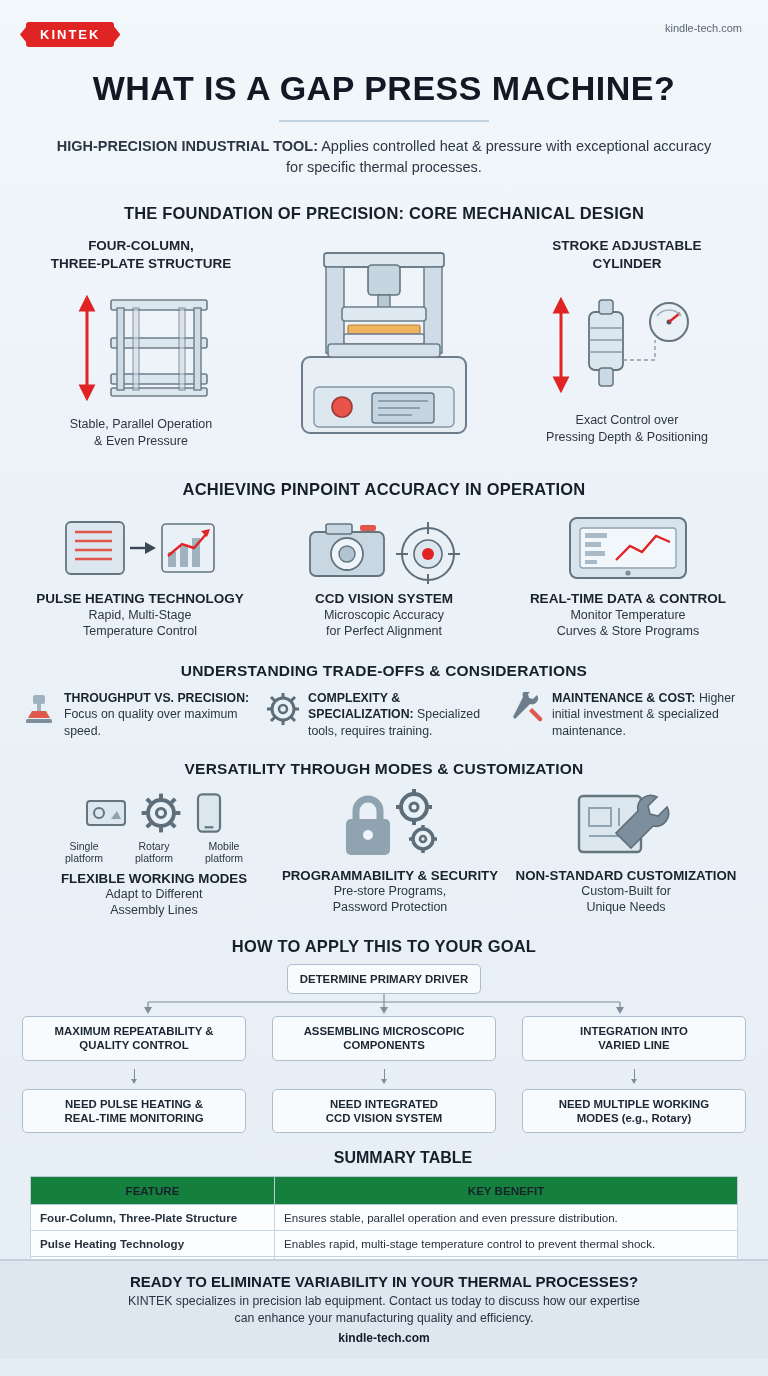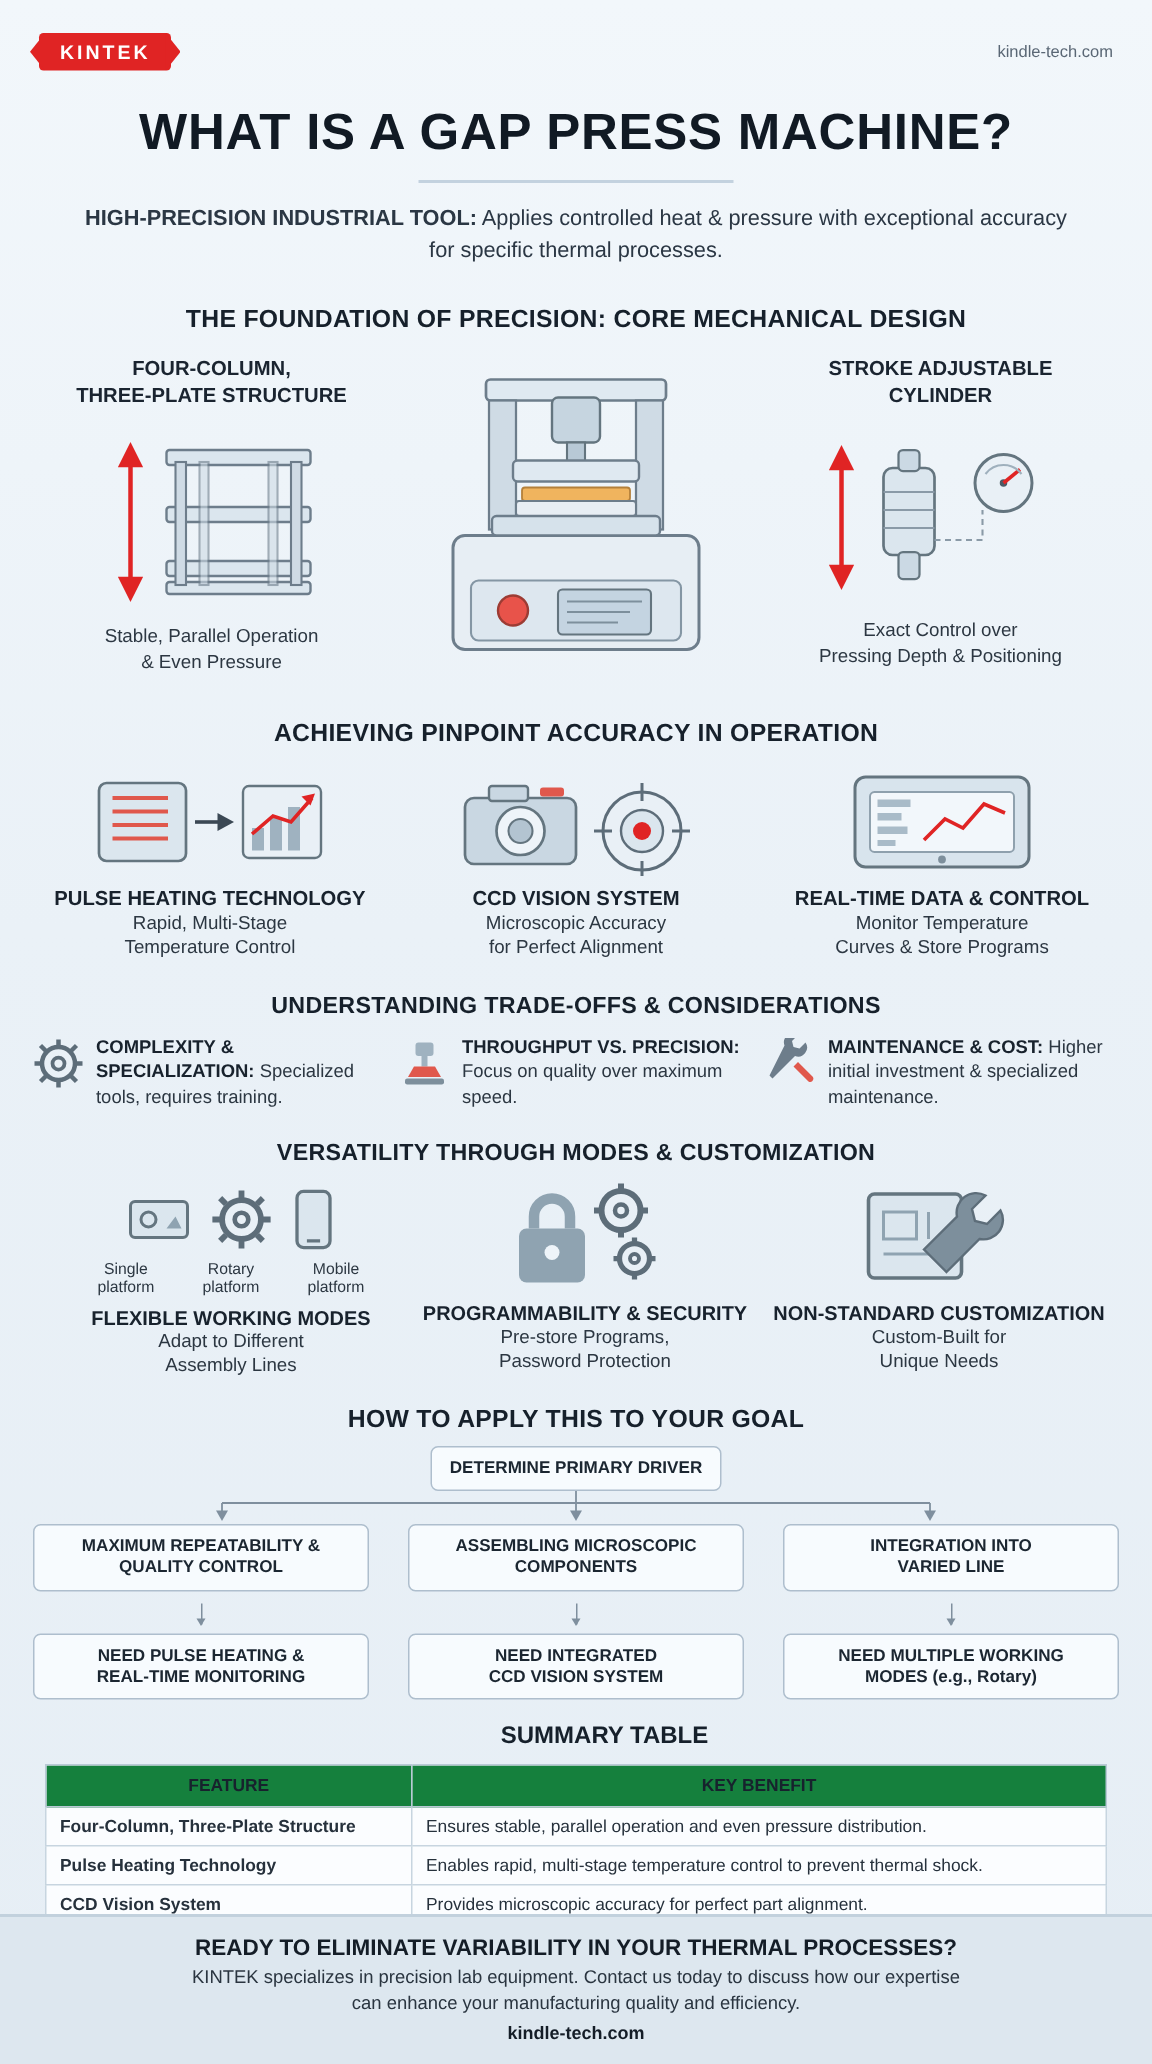--- a/index.html
+++ b/index.html
@@ -14,21 +14,21 @@
     width: 768px;
     height: 1376px;
     background: linear-gradient(180deg, #f2f7fb 0%, #eaf1f7 45%, #e6eef5 100%);
     overflow: hidden;
     color: #1b2430;
   }
 
   
   .topbar {
     display: flex;
-    align-items: center;
+    align-items: flex-start;
     justify-content: space-between;
     padding: 22px 26px 0 26px;
   }
   .logo {
     display: inline-block;
     background: #e02424;
     color: #ffffff;
     font-size: 13px;
     font-weight: bold;
     letter-spacing: 2px;
@@ -234,21 +234,21 @@
   table.summary td {
     border: 1px solid #c7d5e0;
     padding: 6px 9px;
     color: #26313c;
   }
   table.summary td.feat { font-weight: bold; width: 244px; }
 
   
   .footer {
     position: absolute;
-    left: 0; right: 0; bottom: 0;
+    left: 0; right: 0; bottom: 17px;
     background: #dde7ef;
     border-top: 2px solid #c2d1dd;
     padding: 12px 40px 14px 40px;
     text-align: center;
   }
   .footer h3 { font-size: 15px; font-weight: bold; color: #141d27; }
   .footer p { font-size: 12.3px; line-height: 1.4; color: #2a3540; margin-top: 3px; }
   .footer .site2 { font-size: 12px; font-weight: bold; color:#141d27; margin-top: 4px; }
 
   svg { display: block; }
@@ -448,53 +448,53 @@
       <p>
         <span>Monitor Temperature</span><br>
         <span>Curves &amp; Store Programs</span>
       </p>
     </div>
   </div>
 
   <h2 class="section small" style="margin-top:22px;">UNDERSTANDING TRADE-OFFS &amp; CONSIDERATIONS</h2>
 
   <div class="tradeoffs">
+    <div class="trade">
+      <span class="ti">
+        <svg width="34" height="34" viewBox="0 0 34 34">
+          <rect x="11" y="3" width="12" height="9" rx="2" fill="#9fb2c0"></rect>
+          <rect x="15" y="12" width="4" height="7" fill="#9fb2c0"></rect>
+          <path d="M6 26 L28 26 L24 19 L10 19 Z" fill="#e0584c"></path>
+          <rect x="4" y="27" width="26" height="4" rx="1.5" fill="#7d8f9c"></rect>
+        </svg>
+      </span>
+      <span class="tt">
+        <b>THROUGHPUT VS. PRECISION:</b><span> Focus on quality over maximum speed.</span>
+      </span>
+    </div>
+
     <div class="trade">
       <span class="ti">
         <svg width="34" height="34" viewBox="0 0 34 34">
           <circle cx="17" cy="17" r="11" fill="none" stroke="#5d6d79" stroke-width="3"></circle>
           <circle cx="17" cy="17" r="4" fill="none" stroke="#5d6d79" stroke-width="2.5"></circle>
           <g stroke="#5d6d79" stroke-width="3">
             <line x1="17" y1="1" x2="17" y2="6"></line>
               <line x1="17" y1="28" x2="17" y2="33"></line>
             <line x1="1" y1="17" x2="6" y2="17"></line>
               <line x1="28" y1="17" x2="33" y2="17"></line>
             <line x1="5" y1="5" x2="9" y2="9"></line>
               <line x1="25" y1="25" x2="29" y2="29"></line>
             <line x1="29" y1="5" x2="25" y2="9"></line>
               <line x1="9" y1="25" x2="5" y2="29"></line>
           </g>
         </svg>
       </span>
       <span class="tt">
         <b>COMPLEXITY &amp; SPECIALIZATION:</b><span> Specialized tools, requires training.</span>
-      </span>
-    </div>
-
-    <div class="trade">
-      <span class="ti">
-        <svg width="34" height="34" viewBox="0 0 34 34">
-          <rect x="11" y="3" width="12" height="9" rx="2" fill="#9fb2c0"></rect>
-          <rect x="15" y="12" width="4" height="7" fill="#9fb2c0"></rect>
-          <path d="M6 26 L28 26 L24 19 L10 19 Z" fill="#e0584c"></path>
-          <rect x="4" y="27" width="26" height="4" rx="1.5" fill="#7d8f9c"></rect>
-        </svg>
-      </span>
-      <span class="tt">
-        <b>THROUGHPUT VS. PRECISION:</b><span> Focus on quality over maximum speed.</span>
       </span>
     </div>
 
     <div class="trade">
       <span class="ti">
         <svg width="34" height="34" viewBox="0 0 34 34">
           <path d="M5 27 L20 12 a6 6 0 0 0 7-9 l-4 4 -4 -1 -1 -4 4 -4 a6 6 0 0 0 -9 7 L3 25 Z" fill="#6d7d8b"></path>
           <path d="M29 29 L19 19 l3 -3 10 10 a2.2 2.2 0 0 1 -3 3 Z" fill="#e0584c"></path>
         </svg>
       </span>

